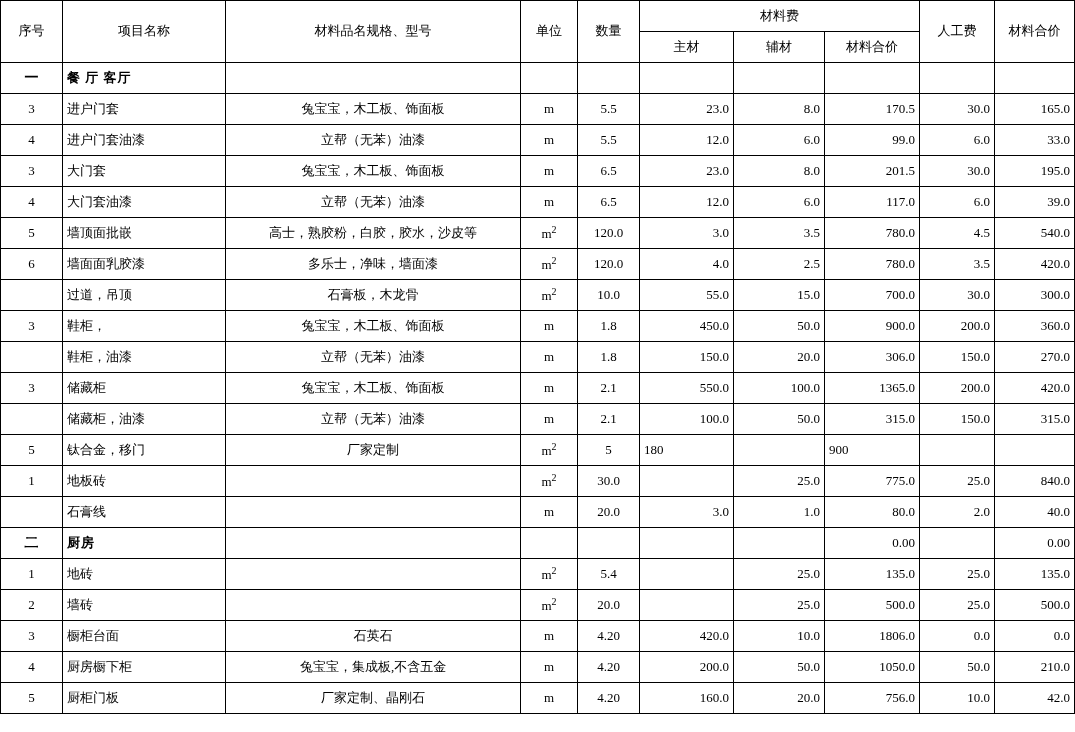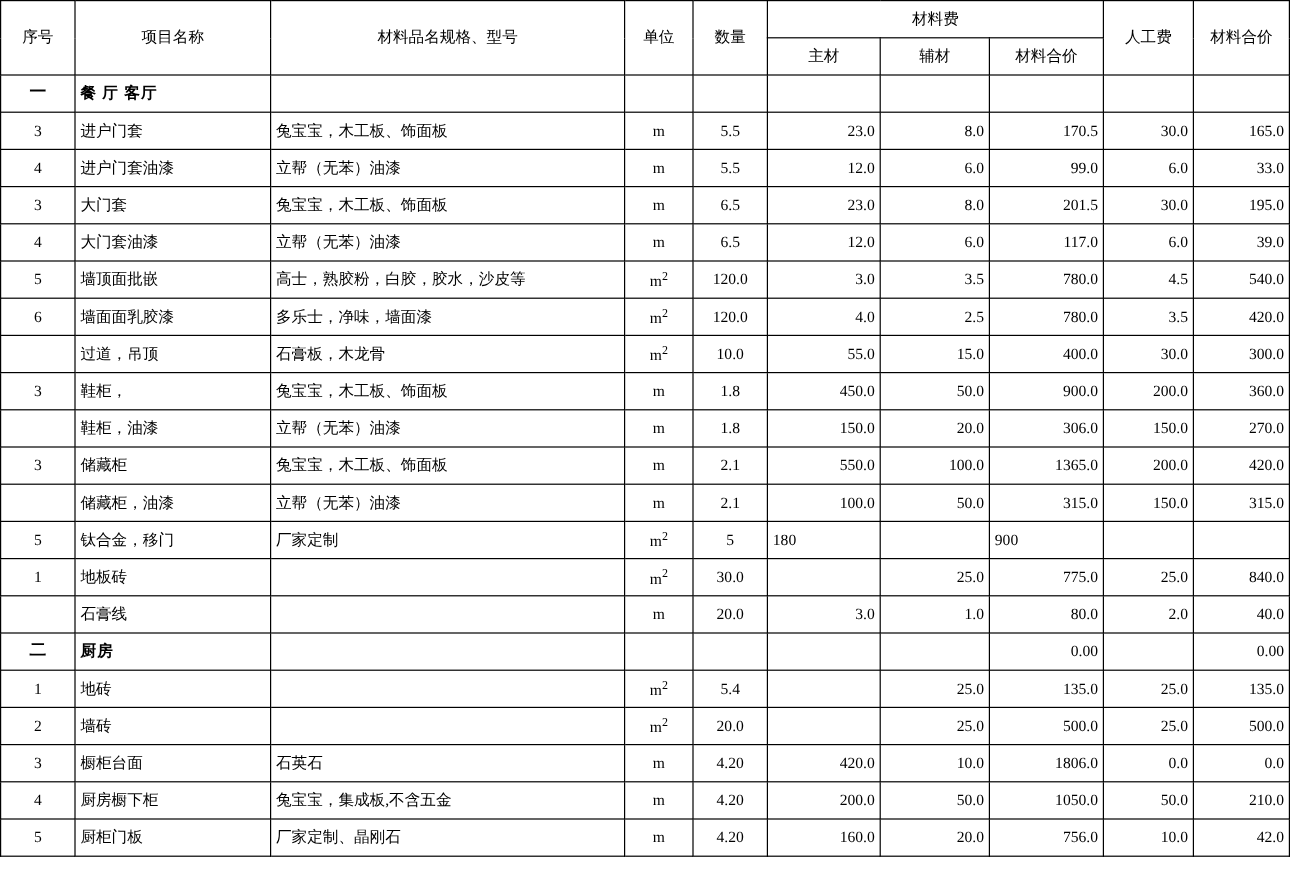--- a/index.html
+++ b/index.html
@@ -47,21 +47,21 @@
   col.c-unit    { width: 57px; }
   col.c-qty     { width: 62px; }
   col.c-main    { width: 94px; }
   col.c-aux     { width: 91px; }
   col.c-mattot  { width: 95px; }
   col.c-labor   { width: 75px; }
   col.c-labtot  { width: 80px; }
 
   td.num, th.num { text-align: right; padding-right: 6px; }
   td.ctr, th.ctr { text-align: center; }
-  td.lft { text-align: left; padding-left: 8px; }
+  td.lft { text-align: center; padding-left: 8px; }
   td.idx { text-align: center; font-size: 12px; }
   td.name { text-align: left; padding-left: 10px; }
   tr.section td.idx { font-size: 14px; }
   tr.section td.name { font-weight: bold; letter-spacing: 1px; margin-left: 18px; }
   tr.section td.idx { font-weight: bold; }
   .hdr-main { font-size: 14px; }
   .sup { font-size: 10px; vertical-align: super; }
   td.mainmat-plain { text-align: left; padding-left: 48px; font-size: 12px; }
   td.mattot-plain { text-align: left; padding-left: 42px; font-size: 12px; margin-left: 10px; }
 </style>
@@ -185,21 +185,21 @@
           <td class="num">420.0</td>
         </tr>
         <tr>
           <td class="idx"></td>
           <td class="name">过道，吊顶</td>
           <td class="lft">石膏板，木龙骨</td>
           <td class="ctr">m<span class="sup">2</span></td>
           <td class="ctr">10.0</td>
           <td class="num">55.0</td>
           <td class="num">15.0</td>
-          <td class="num">400.0</td>
+          <td class="num">700.0</td>
           <td class="num">30.0</td>
           <td class="num">300.0</td>
         </tr>
         <tr>
           <td class="idx">3</td>
           <td class="name">鞋柜，</td>
           <td class="lft">兔宝宝，木工板、饰面板</td>
           <td class="ctr">m</td>
           <td class="ctr">1.8</td>
           <td class="num">450.0</td>

